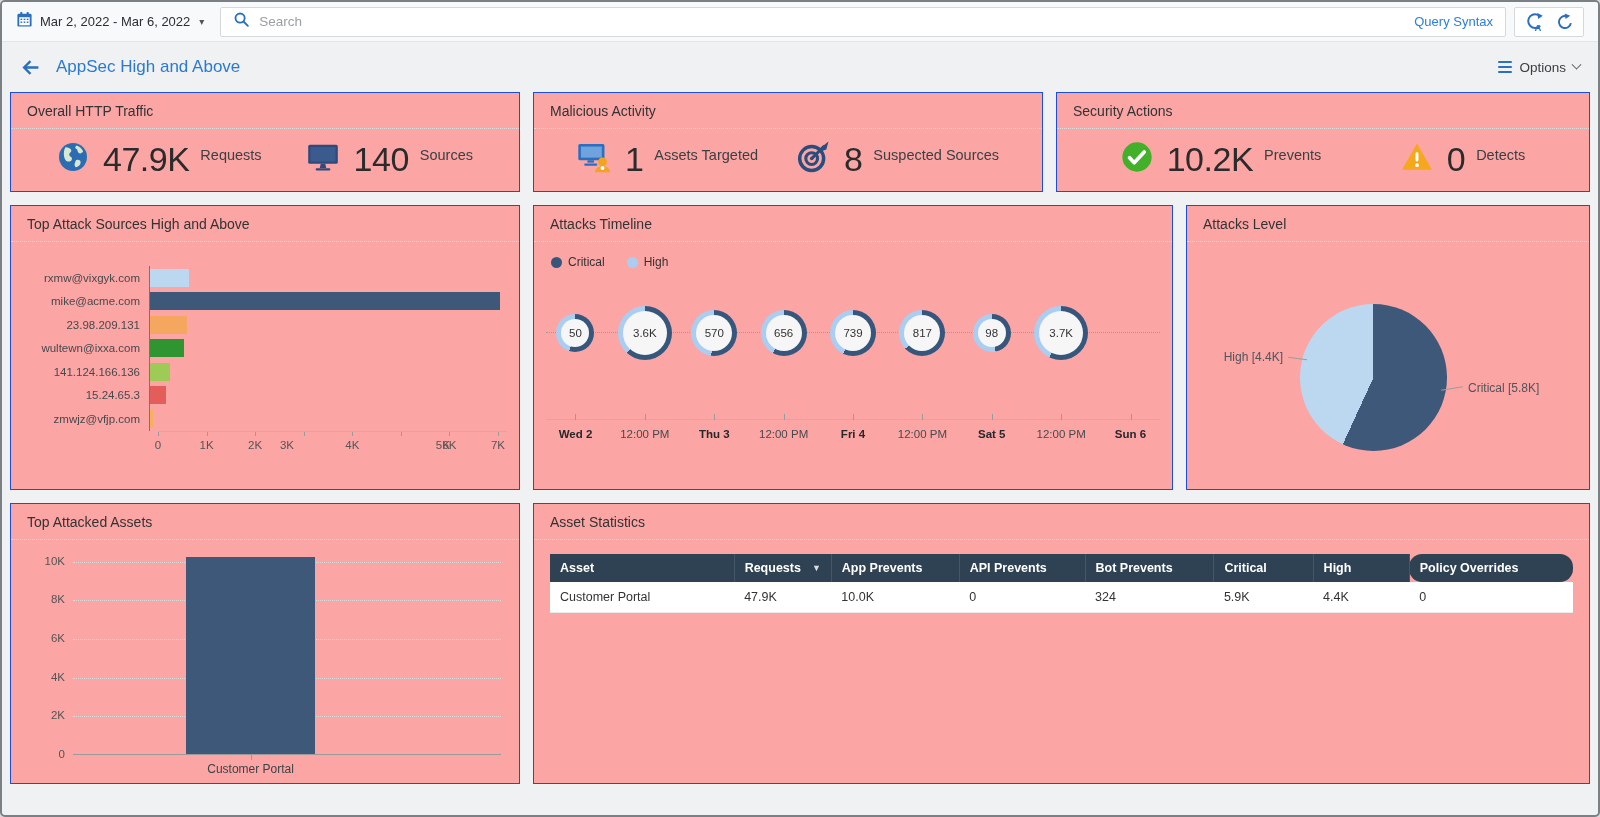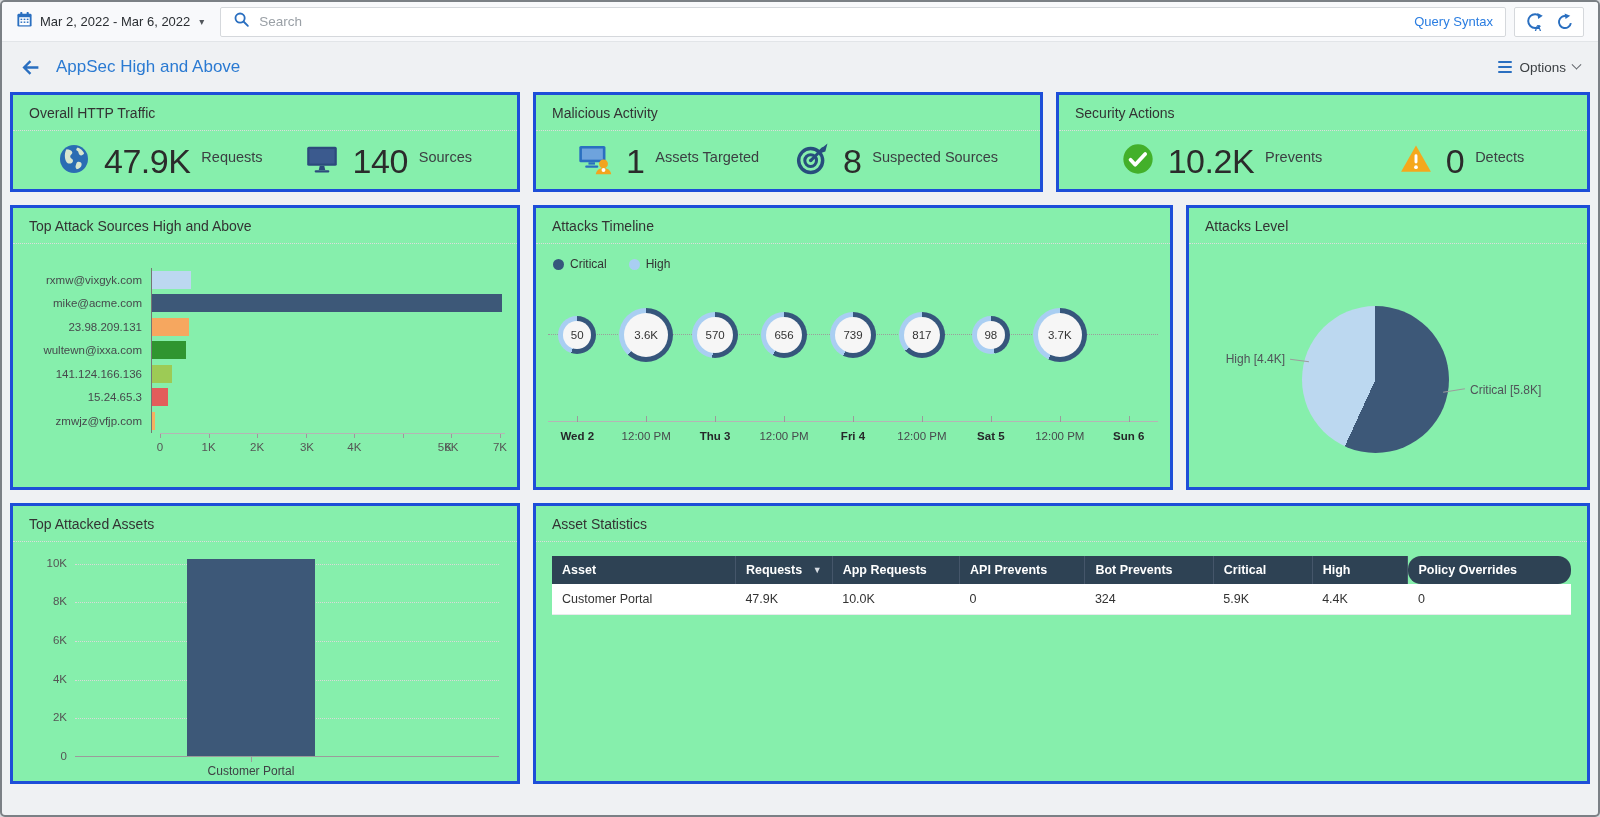--- a/index.html
+++ b/index.html
@@ -32,21 +32,21 @@
   .options { display:flex; align-items:center; gap:7px; cursor:pointer; }
   .burger { display:flex; flex-direction:column; gap:2.5px; }
   .burger i { width:14px; height:2.5px; background:#2a6fc0; border-radius:1px; }
   .options .olabel { font-size:13.5px; color:#3c4043; }
   .chev { width:7px; height:7px; border-right:1.7px solid #5f6368; border-bottom:1.7px solid #5f6368;
           transform:rotate(45deg) translate(-2px,-2px); }
 
   
   .content { padding:0 8px; }
   .row { display:flex; gap:13px; margin-bottom:13px; }
-  .card { background:#86efac; border:3px solid #1d4ed8; }
+  .card { background:#fca5a5; border:1px solid #1d4ed8; }
   .card-title { padding:10px 16px 9px; font-size:14px; color:#333; }
   .card-sep { border-bottom:1px dotted #dcdcdc; }
 
   
   .sumcard { height:100px; }
   .sc1,.sc2 { width:510px; } .sc3 { flex:1; }
   .metrics { display:flex; justify-content:space-around; align-items:center;
              height:60px; padding:0 24px; }
   .metric { display:flex; align-items:center; }
   .mval { font-size:34px; font-weight:300; color:#2b2b2b; margin-left:14px; letter-spacing:-0.5px; }
@@ -337,21 +337,21 @@
               </div>
             </div>
           <div class="hbar-axis" id="tas-axis">
               <span class="tas-tickmark" style="left: 0px;"></span>
               <span class="tas-tick" style="left: 0px;">0</span>
               <span class="tas-tickmark" style="left: 48.5714px;"></span>
               <span class="tas-tick" style="left: 48.5714px;">1K</span>
               <span class="tas-tickmark" style="left: 97.1429px;"></span>
               <span class="tas-tick" style="left: 97.1429px;">2K</span>
               <span class="tas-tickmark" style="left: 145.714px;"></span>
-              <span class="tas-tick" style="left: 147px;">3K</span>
+              <span class="tas-tick" style="left: 129px;">3K</span>
               <span class="tas-tickmark" style="left: 194.286px;"></span>
               <span class="tas-tick" style="left: 194.286px;">4K</span>
               <span class="tas-tickmark" style="left: 242.857px;"></span>
               <span class="tas-tick" style="left: 242.857px; margin-left: 42px;">5K</span>
               <span class="tas-tickmark" style="left: 291.429px;"></span>
               <span class="tas-tick" style="left: 291.429px;">6K</span>
               <span class="tas-tickmark" style="left: 340px;"></span>
               <span class="tas-tick" style="left: 340px;">7K</span>
             </div>
         </div>
@@ -461,21 +461,21 @@
 
       <div class="card c-asset-stats">
         <div class="card-title">Asset Statistics</div>
         <div class="card-sep"></div>
         <div class="ast-wrap">
           <table class="ast">
             <thead>
                 <tr id="ast-head">
                   <th style="width: 18%;">Asset</th>
                   <th style="width: 9.5%;">Requests<span class="sort">▼</span></th>
-                  <th style="width: 12.5%;">App Requests</th>
+                  <th style="width: 12.5%;">App Prevents</th>
                   <th style="width: 12.3%;">API Prevents</th>
                   <th style="width: 12.6%;">Bot Prevents</th>
                   <th style="width: 9.7%;">Critical</th>
                   <th style="width: 9.4%;">High</th>
                   <th style="width: 16%;">Policy Overrides</th>
                 </tr>
               </thead>
             <tbody id="ast-body">
                 <tr>
                   <td>Customer Portal</td>

